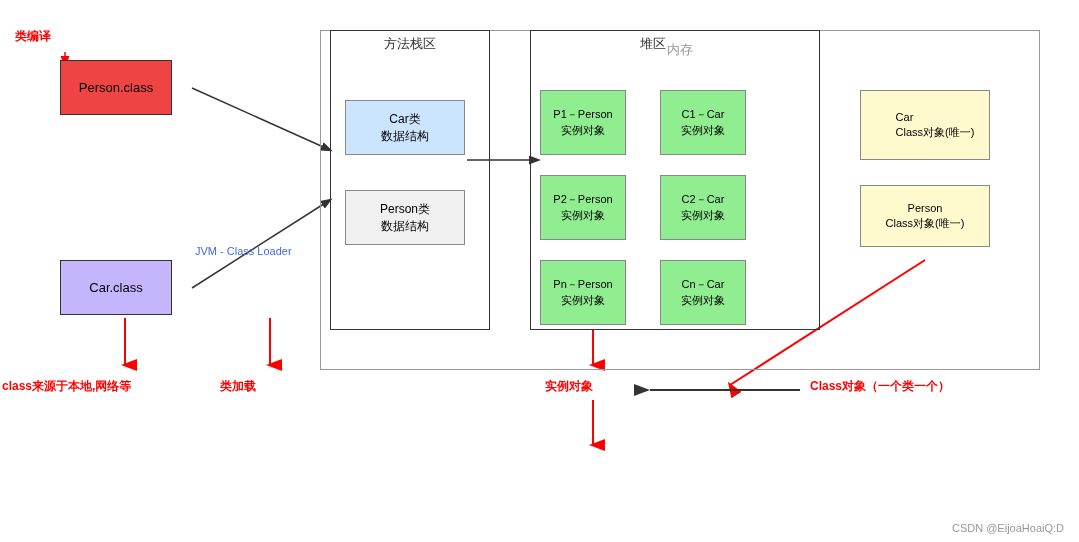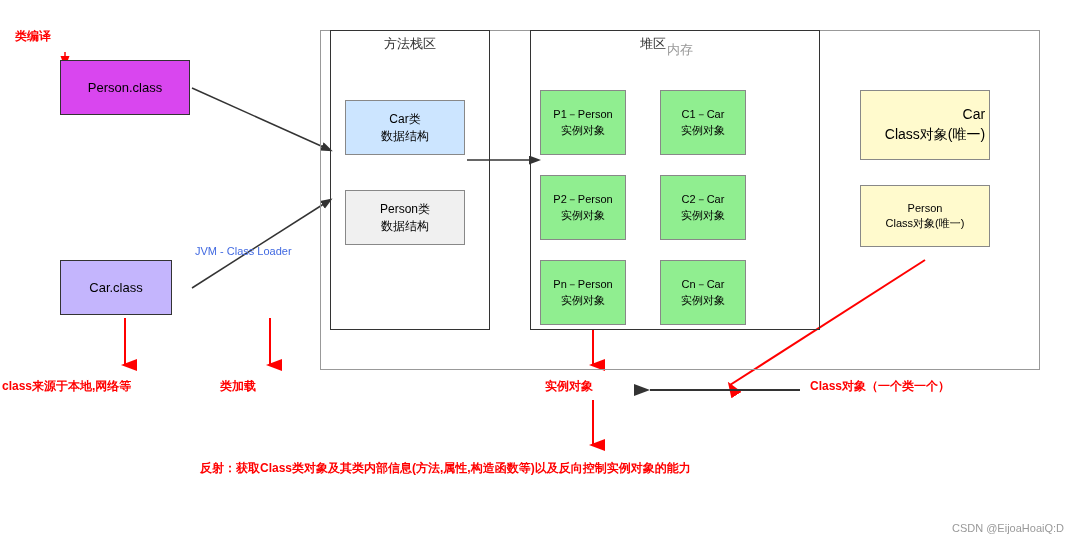--- a/index.html
+++ b/index.html
@@ -16,23 +16,23 @@
       position: absolute;
       top: 0; left: 0;
       width: 1079px;
       height: 542px;
     }
 
     
     .person-class-box {
       position: absolute;
       top: 60px; left: 60px;
-      width: 130px; height: 55px;
+      width: 112px; height: 55px;
       border: 1.5px solid #333;
-      background: #d946ef;
+      background: #ef4444;
       display: flex; align-items: center; justify-content: center;
       font-size: 13px;
     }
     .car-class-box {
       position: absolute;
       top: 260px; left: 60px;
       width: 112px; height: 55px;
       border: 1.5px solid #333;
       background: #c4b5fd;
       display: flex; align-items: center; justify-content: center;
@@ -151,22 +151,22 @@
     .c2-cell { top: 175px; left: 660px; }
     .pn-cell { top: 260px; left: 540px; }
     .cn-cell { top: 260px; left: 660px; }
     .car-class-obj-box {
       position: absolute;
       top: 90px; left: 860px;
       width: 130px; height: 70px;
       border: 1.5px solid #888;
       background: #FFFACD;
       display: flex; align-items: center; justify-content: center;
-      text-align: right;
-      font-size: 14px;
+      text-align: left;
+      font-size: 11px;
       line-height: 1.4;
       padding-left: 20px;
     }
     .person-class-obj-box {
       position: absolute;
       top: 185px; left: 860px;
       width: 130px; height: 62px;
       border: 1.5px solid #888;
       background: #FFFACD;
       display: flex; align-items: center; justify-content: center;
@@ -309,17 +309,16 @@
   </div>
   <div class="person-class-obj-box">
     <span>Person<br>Class对象(唯一)</span>
   </div>
 
   <div class="label-class-source">class来源于本地,网络等</div>
   <div class="label-class-load">类加载</div>
   <div class="label-instance-obj">实例对象</div>
   <div class="label-class-obj">Class对象（一个类一个）</div>
 
-  <div class="label-reflection">反射：获取Class类对象及其类内部信息(方法,属性,构造函数等)以及反向控制实例对象的能力</div>
 
   <div class="label-csdn">CSDN @EijoaHoaiQ:D</div>
 
 </div>
 
 </body></html>

